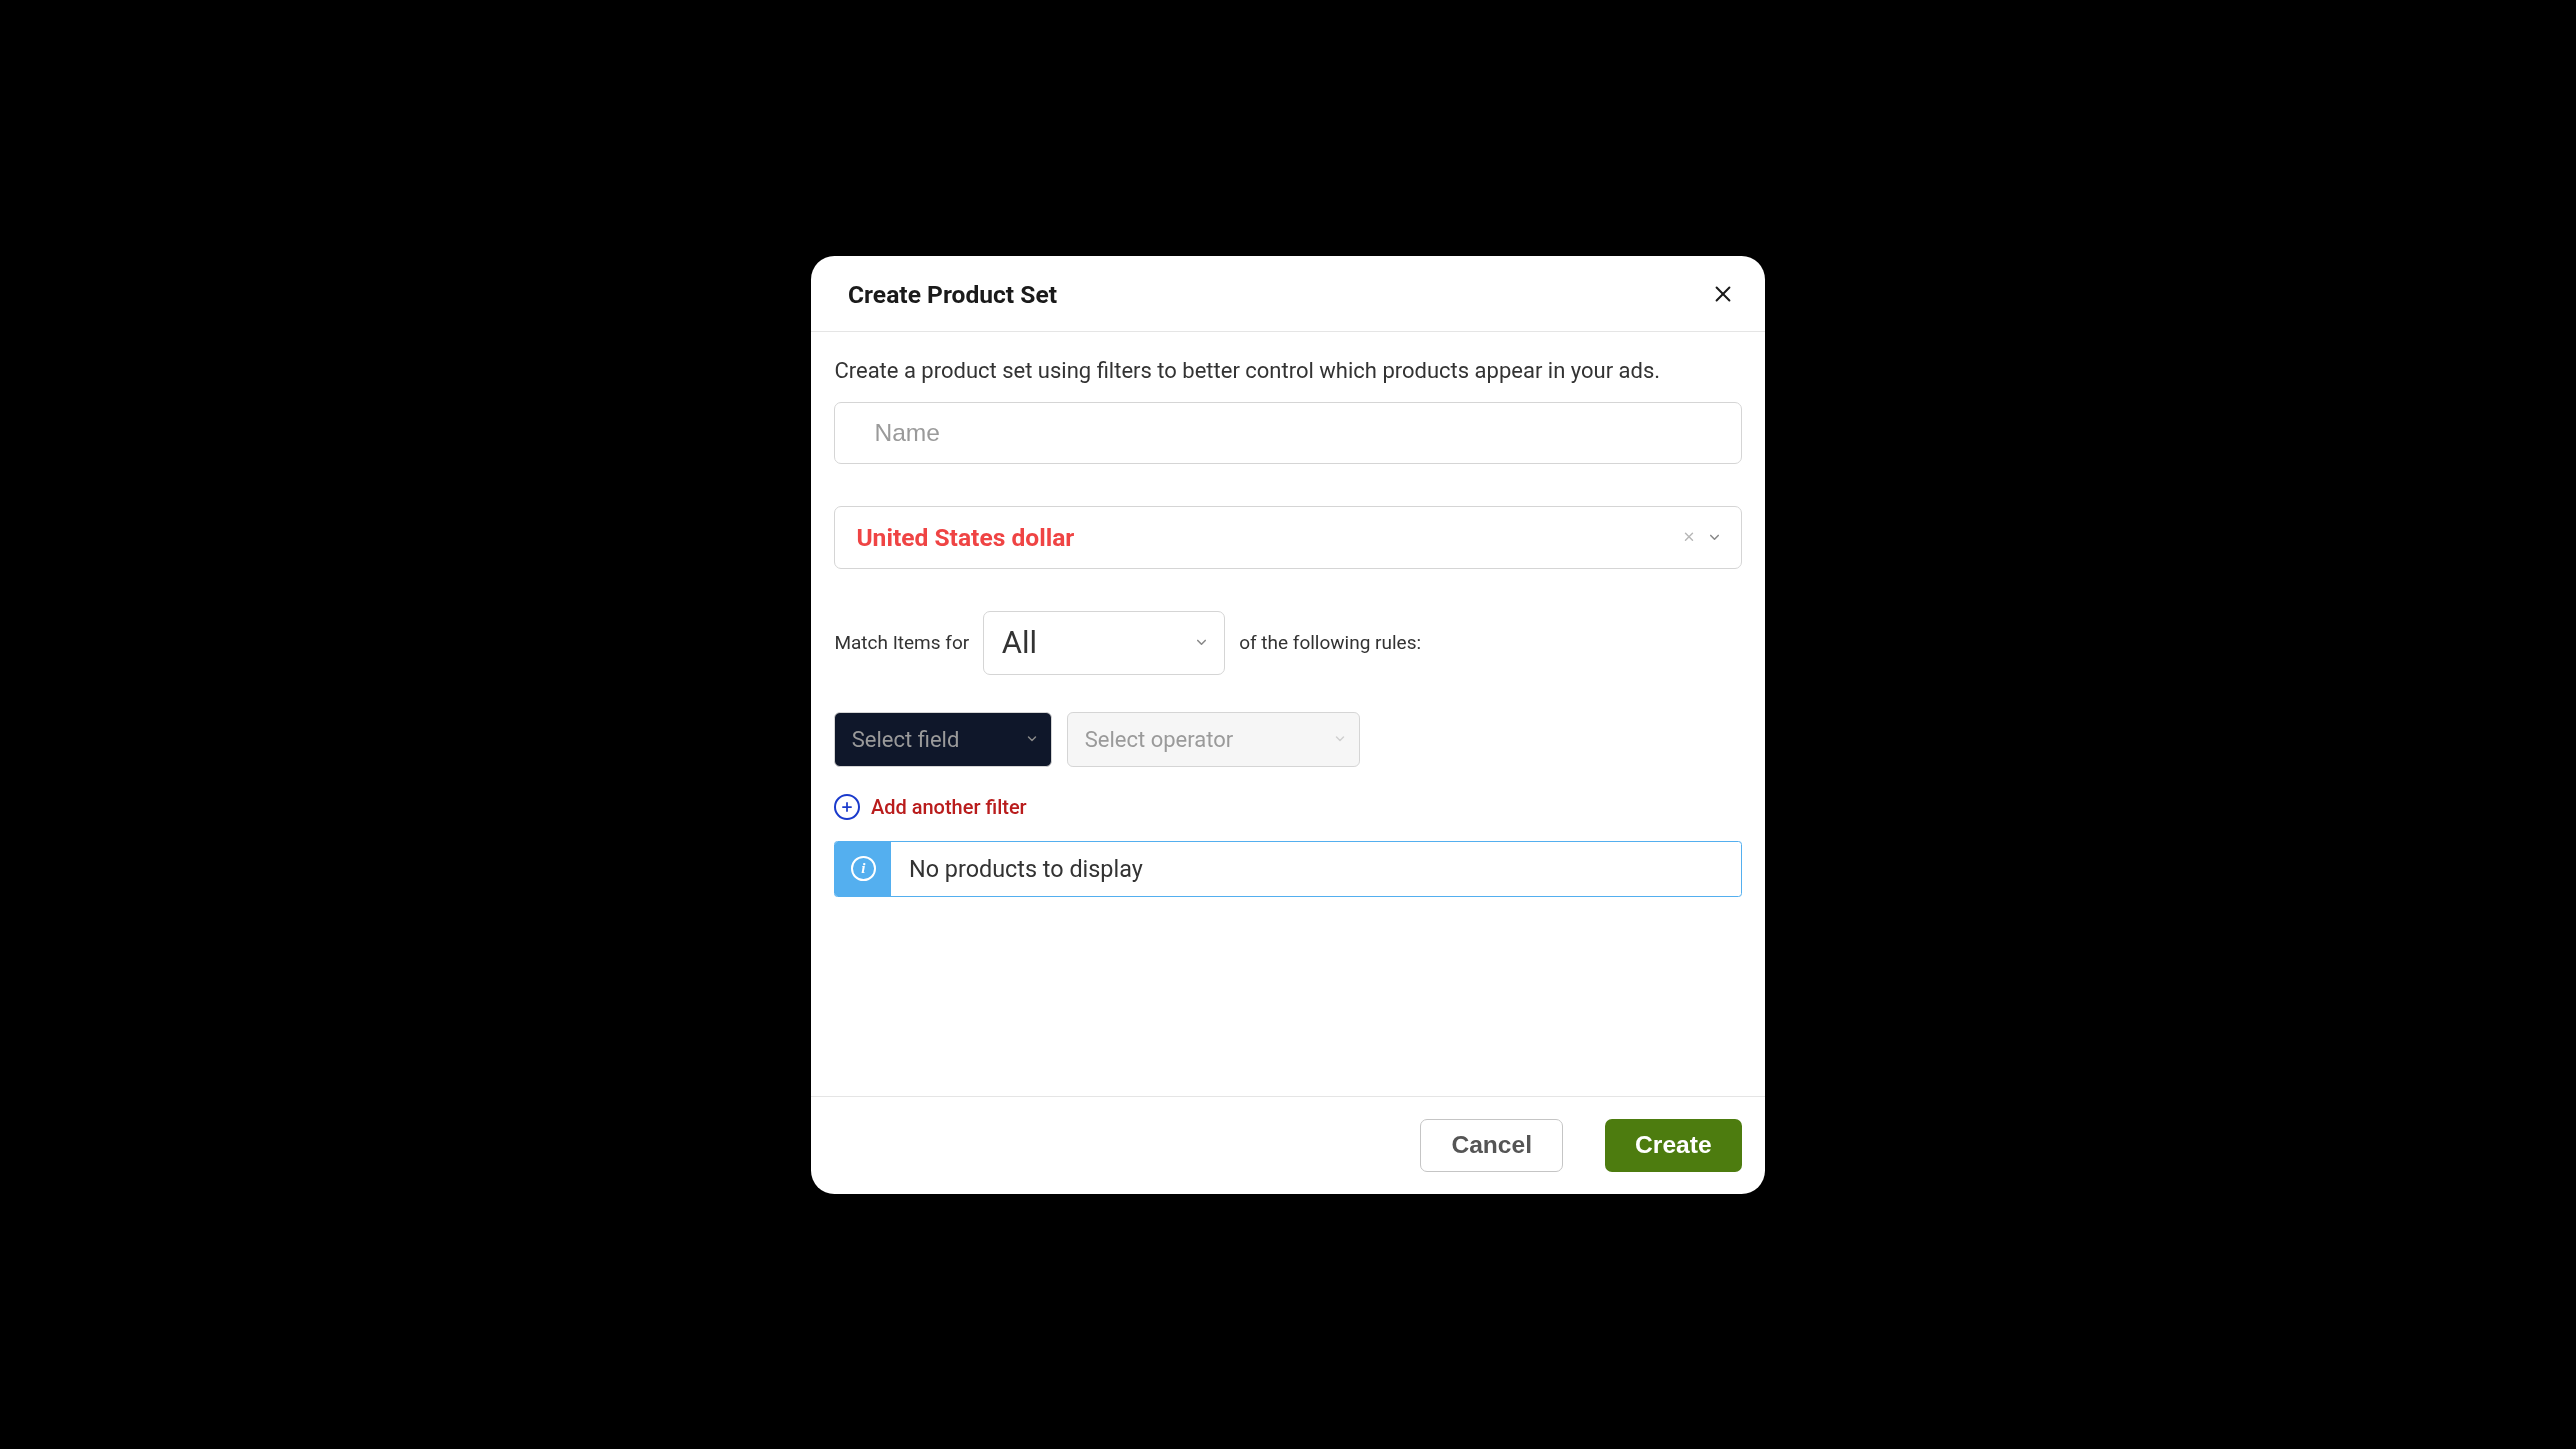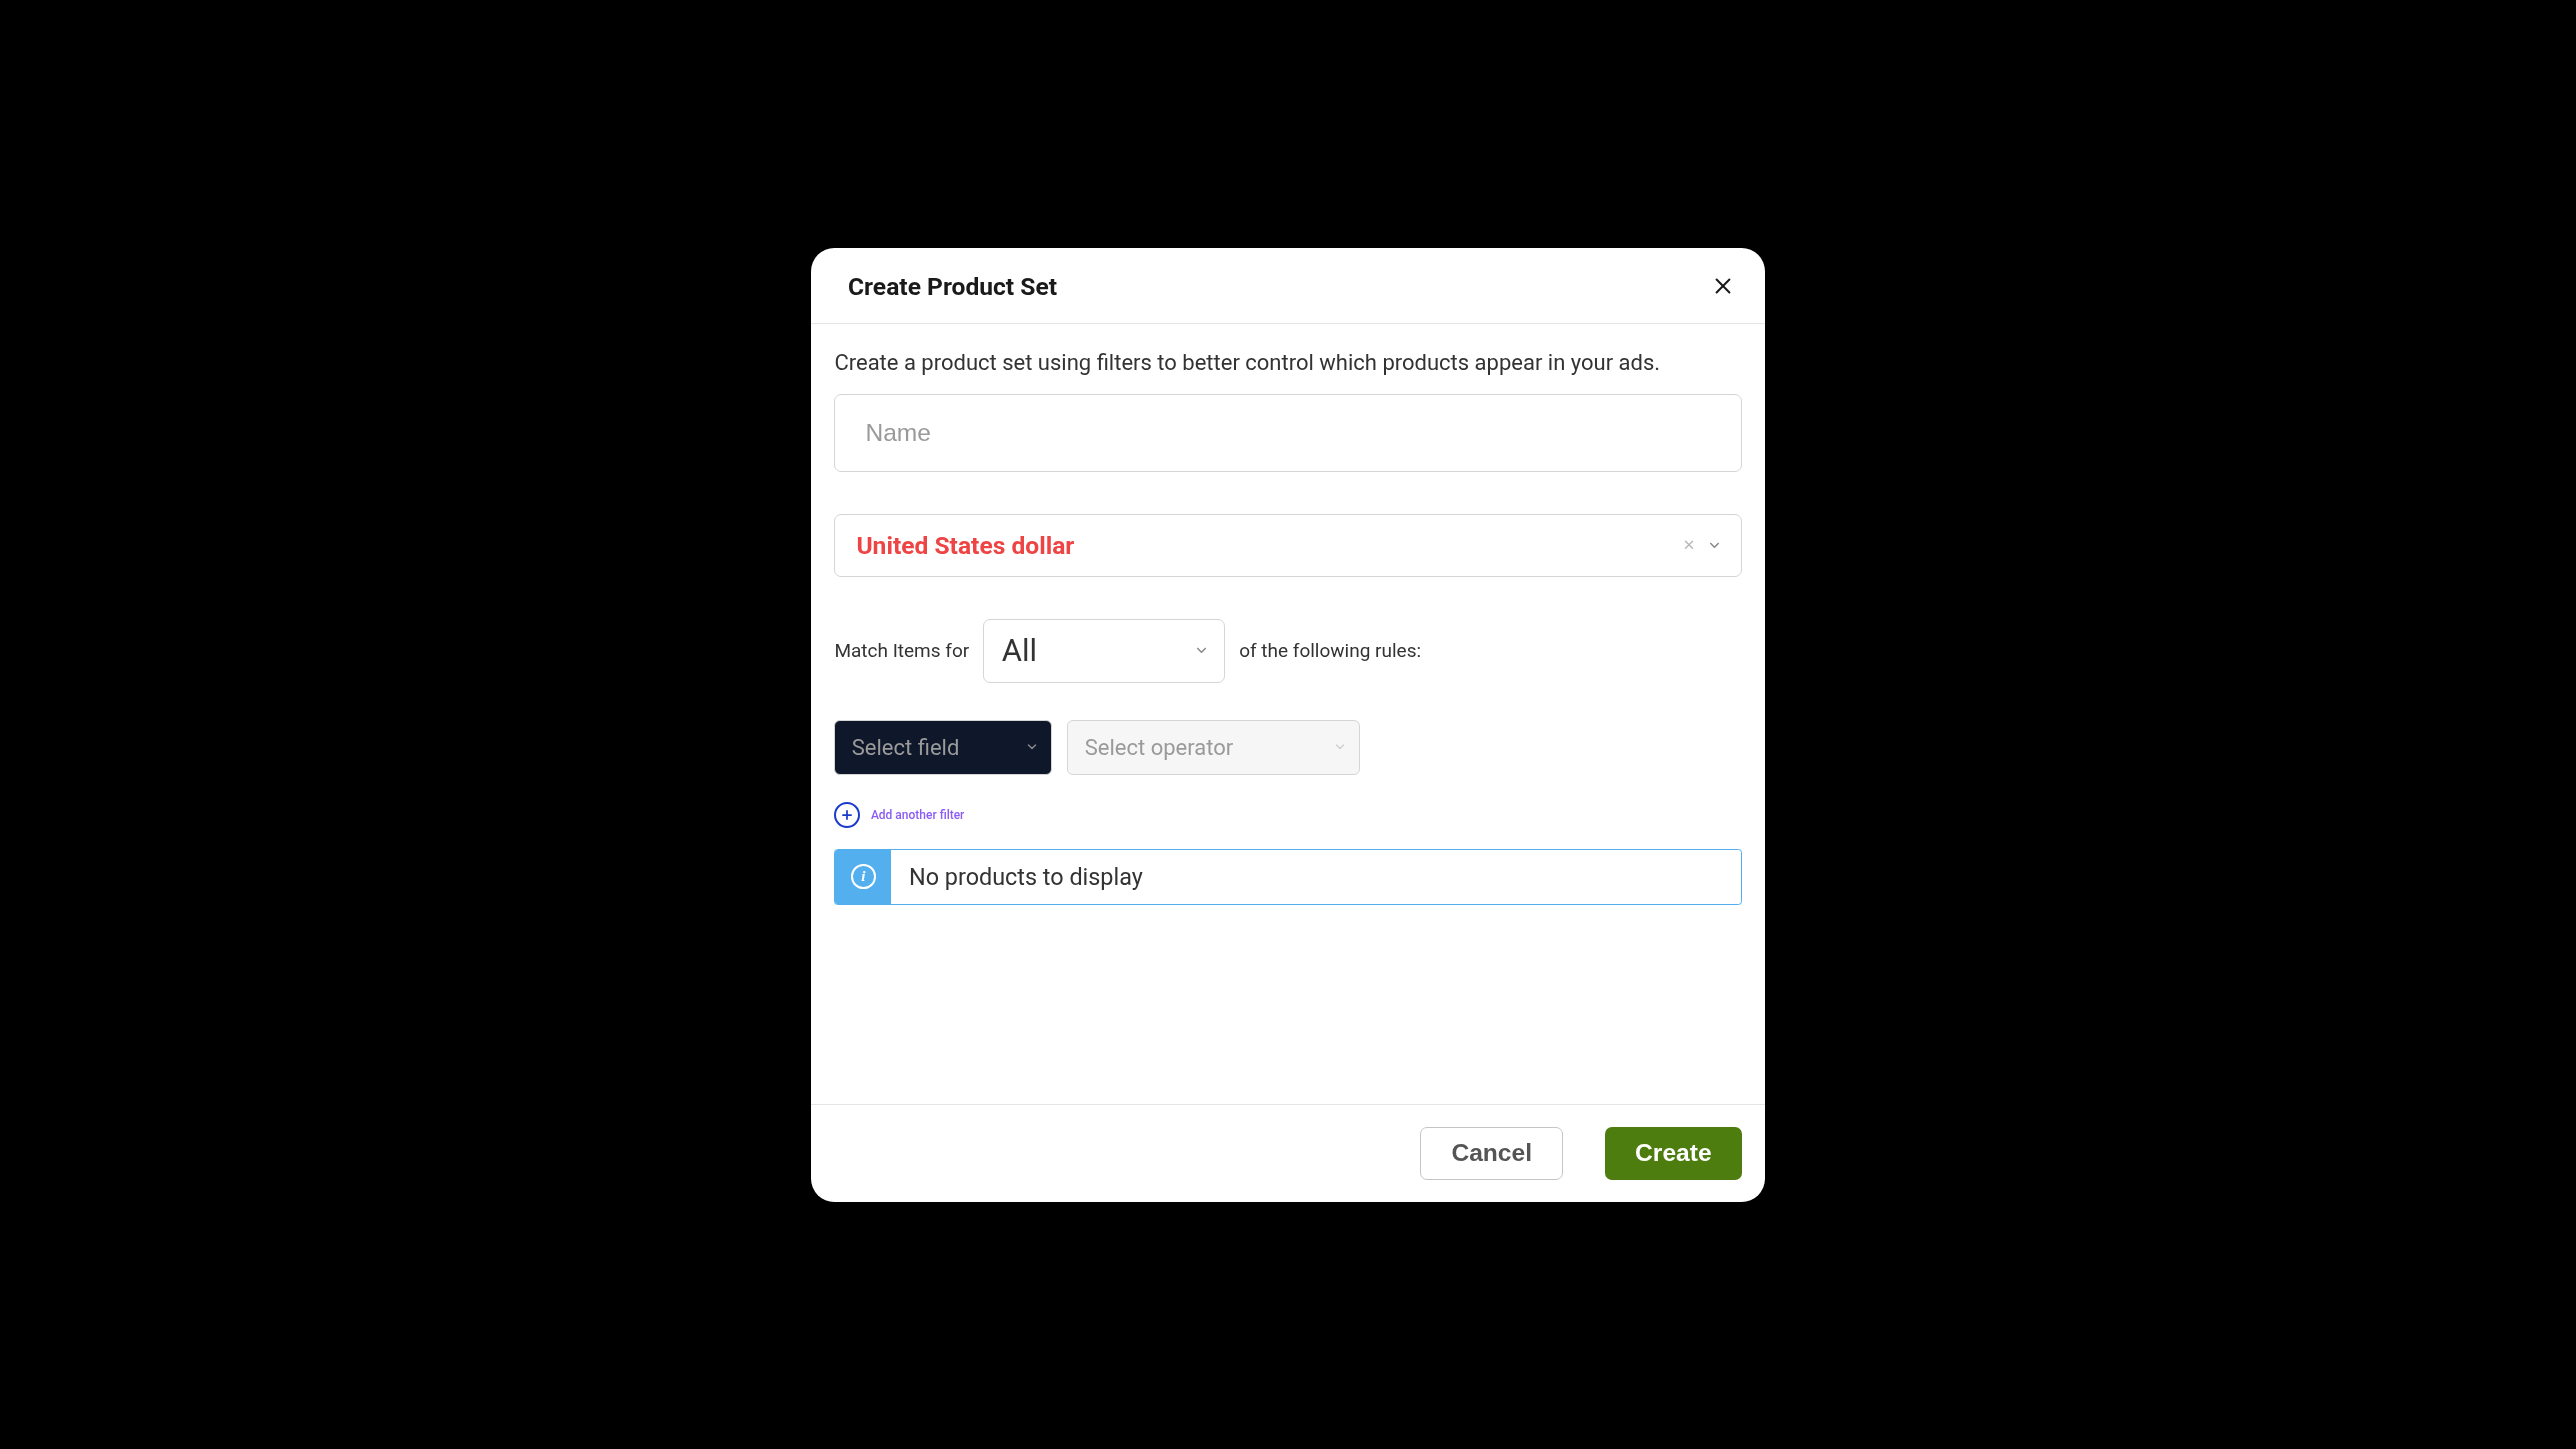--- a/index.html
+++ b/index.html
@@ -55,24 +55,24 @@
     }
     
     .description {
       font-size: 22px;
       color: #333333;
       margin-bottom: 19px;
     }
     
     .text-input {
       width: 100%;
-      height: 78px;
+      height: 62px;
       border: 0.6px solid #d5d5d5;
       border-radius: 7px;
-      padding: 0 30px;
+      padding: 0 39px;
       font-size: 24.6px;
       color: #333333;
       background: #ffffff;
       outline: none;
     }
     
     .text-input::placeholder {
       color: #9a9a9a;
     }
     
@@ -215,22 +215,22 @@
       height: 26px;
       border: 2.3px solid #1a3acc;
       border-radius: 50%;
       display: flex;
       align-items: center;
       justify-content: center;
       color: #1a3acc;
     }
     
     .add-label {
-      font-size: 12px;
-      color: #8b5cf6;
+      font-size: 20px;
+      color: #b91c1c;
       font-weight: 500;
     }
     
     .info-banner {
       margin-top: 21px;
       display: flex;
       border: 1.2px solid #54afef;
       border-radius: 3.5px;
       overflow: hidden;
       margin-bottom: 199px;

